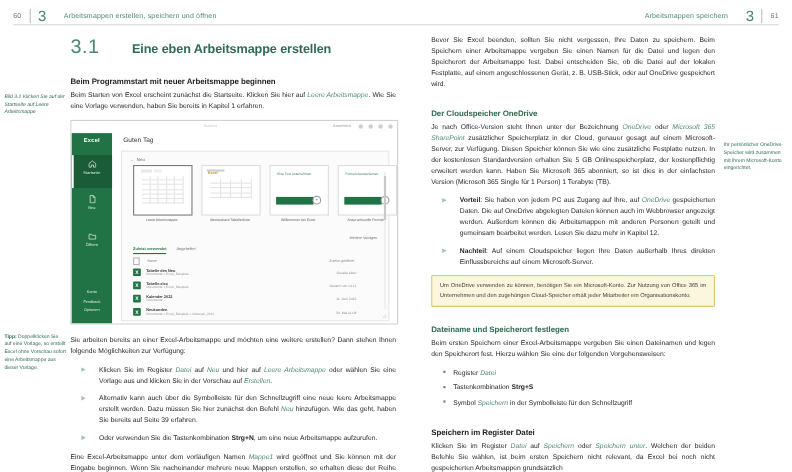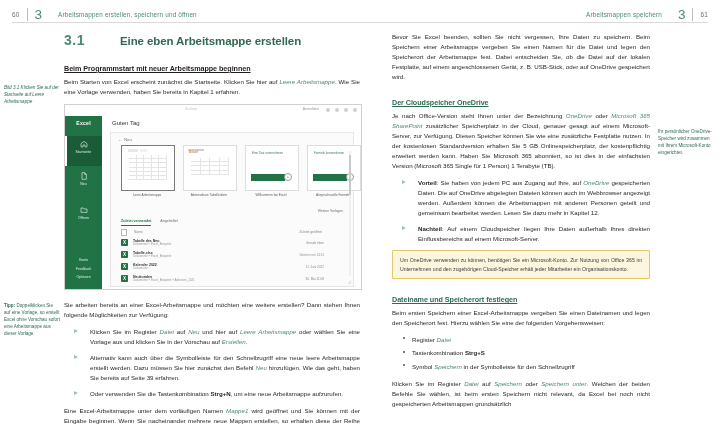--- a/index.html
+++ b/index.html
@@ -28,23 +28,23 @@
   .col-left{left:64px;width:296px;}
   .col-right{left:392px;width:258px;}
 
   .marg{position:absolute;width:56px;font-size:4.6px;line-height:1.55;color:#2f6b52;}
   .marg-left{left:4px;}
   .marg-right{left:658px;}
   .marg b{font-weight:700;}
 
   
   .h2{display:flex;align-items:baseline;margin:0 0 12px 0;}
-  .h2 .num{font-size:14px;color:#4c8a6e;font-weight:700;letter-spacing:.5px;width:56px;}
+  .h2 .num{font-size:18px;color:#4c8a6e;font-weight:400;letter-spacing:.5px;width:56px;}
   .h2 .txt{font-size:11.5px;color:#2f6b52;font-weight:700;letter-spacing:-.1px;}
-  .h3{font-size:7.2px;font-weight:700;color:#231f20;margin:16px 0 4px 0;letter-spacing:-.05px;text-decoration:underline;}
+  .h3{font-size:7.2px;font-weight:700;color:#231f20;margin:16px 0 4px 0;letter-spacing:-.05px;}
   .h3.green{color:#2f6b52;}
 
   p.body{
     font-size:6.15px;line-height:1.62;margin:0 0 7px 0;
     text-align:justify;color:#231f20;letter-spacing:.01px;
   }
   em.it{font-style:italic;color:#4c8a6e;}
   b.kbd{font-weight:700;}
 
   
@@ -463,16 +463,17 @@
 
     <div class="h3 green">Dateiname und Speicherort festlegen</div>
     <p class="body">Beim ersten Speichern einer Excel-Arbeitsmappe vergeben Sie einen Dateinamen und legen den Speicherort fest. Hierzu wählen Sie eine der folgenden Vorgehensweisen:</p>
 
     <ul class="dot">
       <li><span class="dot-marker"></span><span><span>Register </span><em class="it">Datei</em></span></li>
       <li><span class="dot-marker"></span><span><span>Tastenkombination </span><b class="kbd">Strg+S</b></span></li>
       <li><span class="dot-marker"></span><span><span>Symbol </span><em class="it">Speichern</em><span> in der Symbolleiste für den Schnellzugriff</span></span></li>
     </ul>
 
+    <div class="h3">Speichern im Register Datei</div>
     <p class="body"><span><span>Klicken Sie im Register </span><em class="it">Datei</em><span> auf </span><em class="it">Speichern</em><span> oder </span><em class="it">Speichern unter</em><span>. Welchen der beiden Befehle Sie wählen, ist beim ersten Speichern nicht relevant, da Excel bei noch nicht gespeicherten Arbeitsmappen grundsätzlich </span> </span></p>
   </div>
 
 </div>
 
 </body></html>

